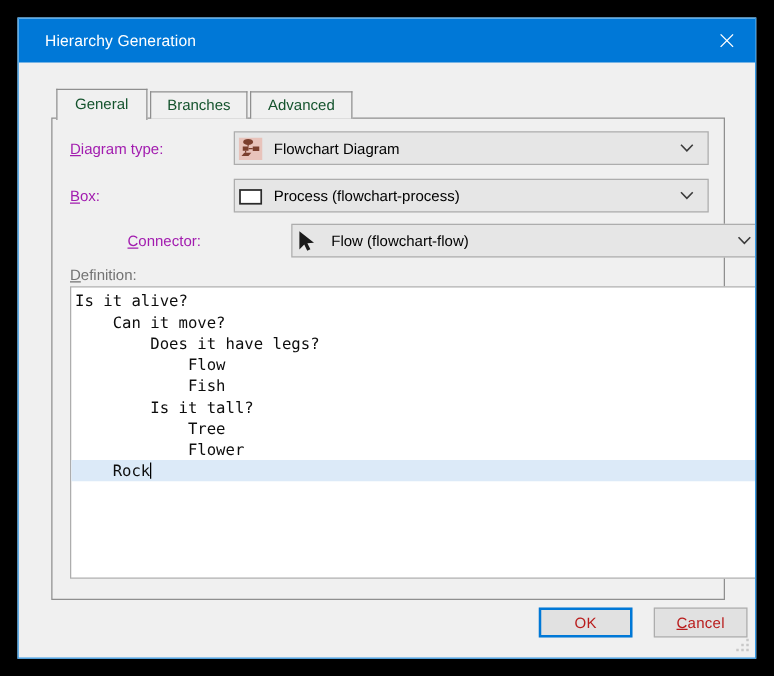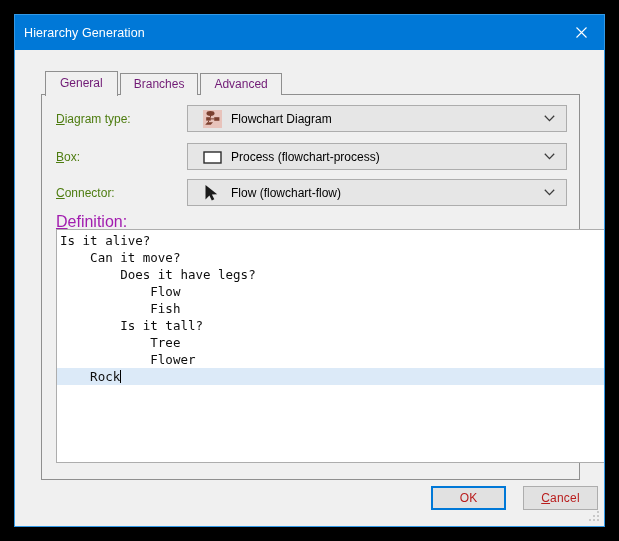--- a/index.html
+++ b/index.html
@@ -32,21 +32,21 @@
     position: relative;
     height: 35px;
     background: #0078d7;
     display: flex;
     align-items: center;
     box-sizing: border-box;
   }
   .title-text {
     color: #ffffff;
     font-size: 12.5px;
-    padding-left: 9px;
+    padding-left: 21px;
     letter-spacing: 0.1px;
     white-space: nowrap;
   }
   .close-btn {
     position: absolute;
     right: 0;
     top: 0;
     width: 46px;
     height: 35px;
     display: flex;
@@ -63,21 +63,21 @@
     height: 24px;
     display: flex;
     align-items: flex-end;
     z-index: 3;
   }
   .tab {
     height: 22px;
     line-height: 21px;
     padding: 0 13px;
     font-size: 12px;
-    color: #701a75;
+    color: #14532d;
     background: #f0f0f0;
     border: 1px solid #8f8f8f;
     border-bottom: none;
     margin-right: 2px;
     box-sizing: border-box;
     white-space: nowrap;
   }
   .tab.selected {
     height: 25px;
     line-height: 23px;
@@ -104,37 +104,37 @@
   
   .row {
     position: absolute;
     left: 14px;
     display: flex;
     align-items: center;
     width: 511px;
   }
   .row-label {
     font-size: 12px;
-    color: #4d7c0f;
+    color: #a21caf;
     width: 131px;
     flex: 0 0 131px;
     white-space: nowrap;
   }
   .row-label u { text-decoration: underline; }
 
   .combo {
     flex: 1 1 auto;
     height: 27px;
     background: #e6e6e6;
     border: 1px solid #adadad;
     box-sizing: border-box;
     display: flex;
     align-items: center;
     position: relative;
-    padding-left: 13px;
+    padding-left: 1px;
   }
   .combo-icon {
     width: 22px;
     height: 20px;
     flex: 0 0 22px;
     display: flex;
     align-items: center;
     justify-content: center;
     margin-right: 8px;
   }
@@ -151,22 +151,22 @@
     bottom: 0;
     display: flex;
     align-items: center;
   }
 
   
   .def-label {
     position: absolute;
     left: 14px;
     top: 118px;
-    font-size: 16px;
-    color: #a21caf;
+    font-size: 12px;
+    color: #737373;
   }
   .def-label u { text-decoration: underline; }
 
   .def-box {
     position: absolute;
     left: 14px;
     top: 134px;
     width: 599px;
     height: 234px;
     background: #ffffff;
@@ -291,21 +291,21 @@
         </span>
         <span class="combo-text">Process (flowchart-process)</span>
         <span class="combo-arrow">
           <svg width="11" height="7" viewBox="0 0 11 7">
             <path d="M0.8 0.8 L5.5 5.6 L10.2 0.8" stroke="#3c3c3c" stroke-width="1.3" fill="none"></path>
           </svg>
         </span>
       </div>
     </div>
 
-    <div class="row" style="top:84px;">
+    <div class="row" style="top:84px;margin-left:46px;">
       <div class="row-label"><u>C</u>onnector:</div>
       <div class="combo">
         <span class="combo-icon">
           <svg width="16" height="18" viewBox="0 0 16 18">
             <path d="M1.5 1 L1.5 15.5 L5.4 11.6 L7.8 16.6 L10.3 15.3 L7.9 10.6 L13.2 10.2 Z" fill="#1a1a1a"></path>
           </svg>
         </span>
         <span class="combo-text">Flow (flowchart-flow)</span>
         <span class="combo-arrow">
           <svg width="11" height="7" viewBox="0 0 11 7">

